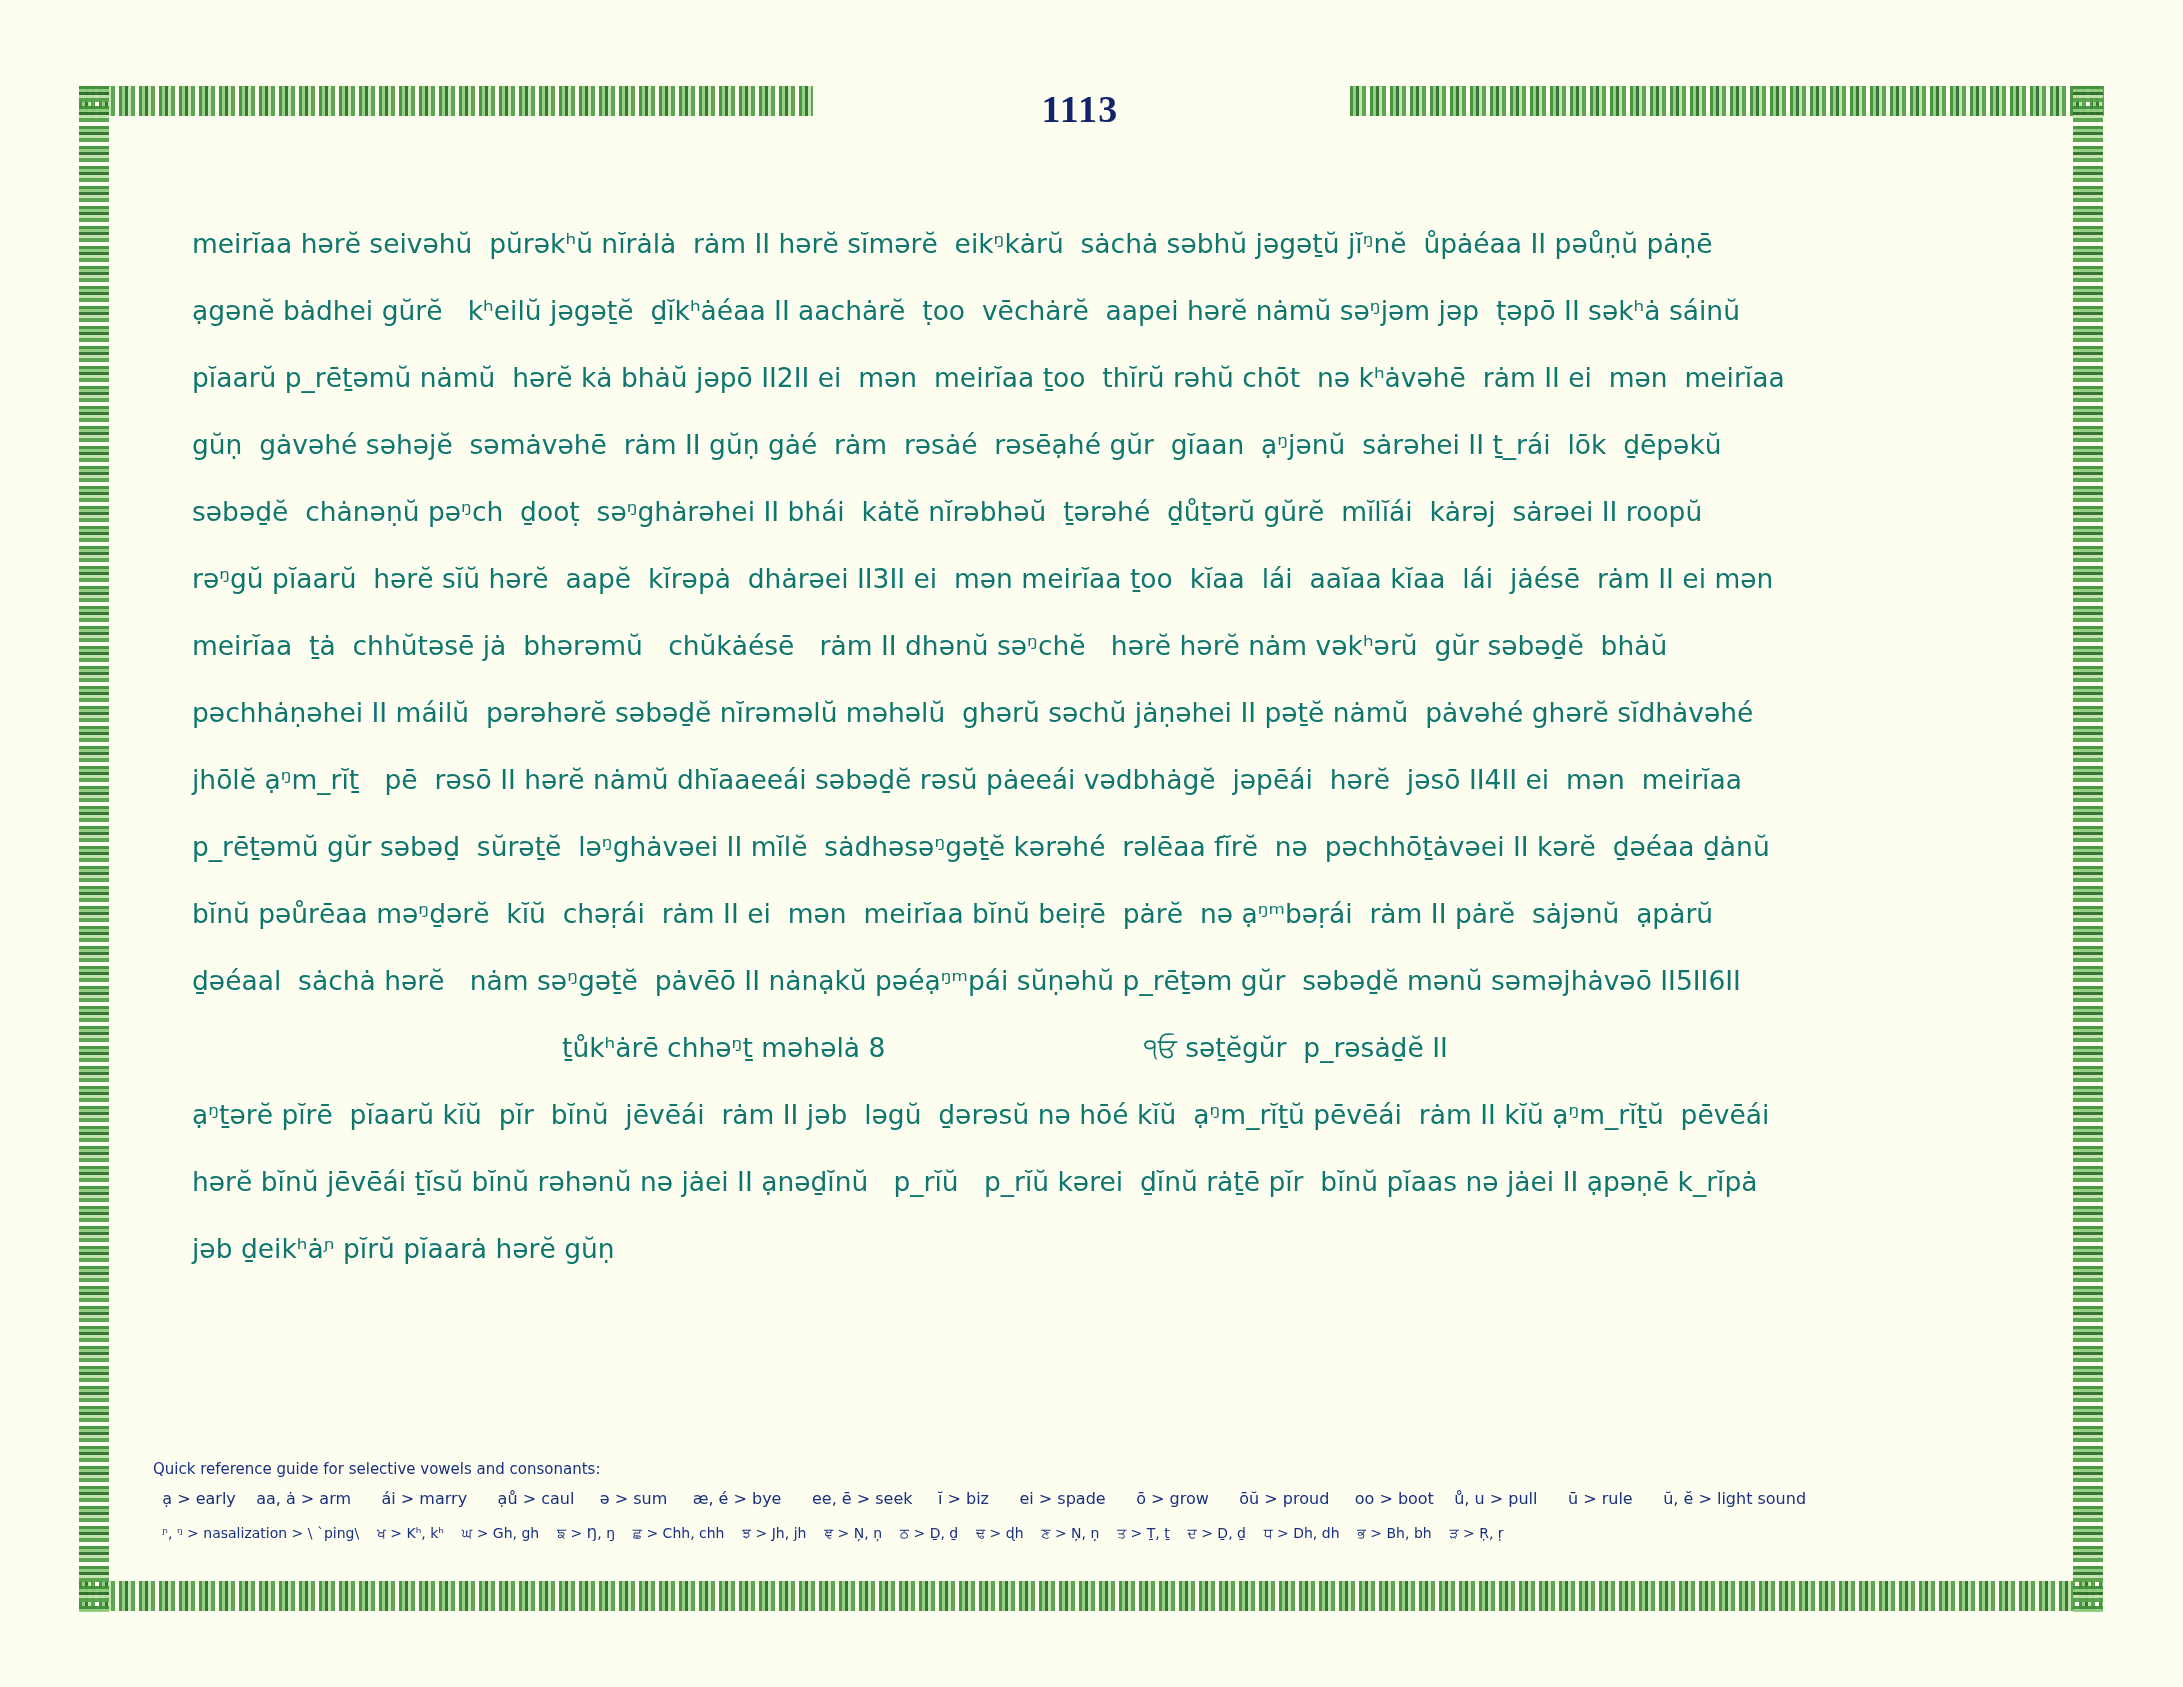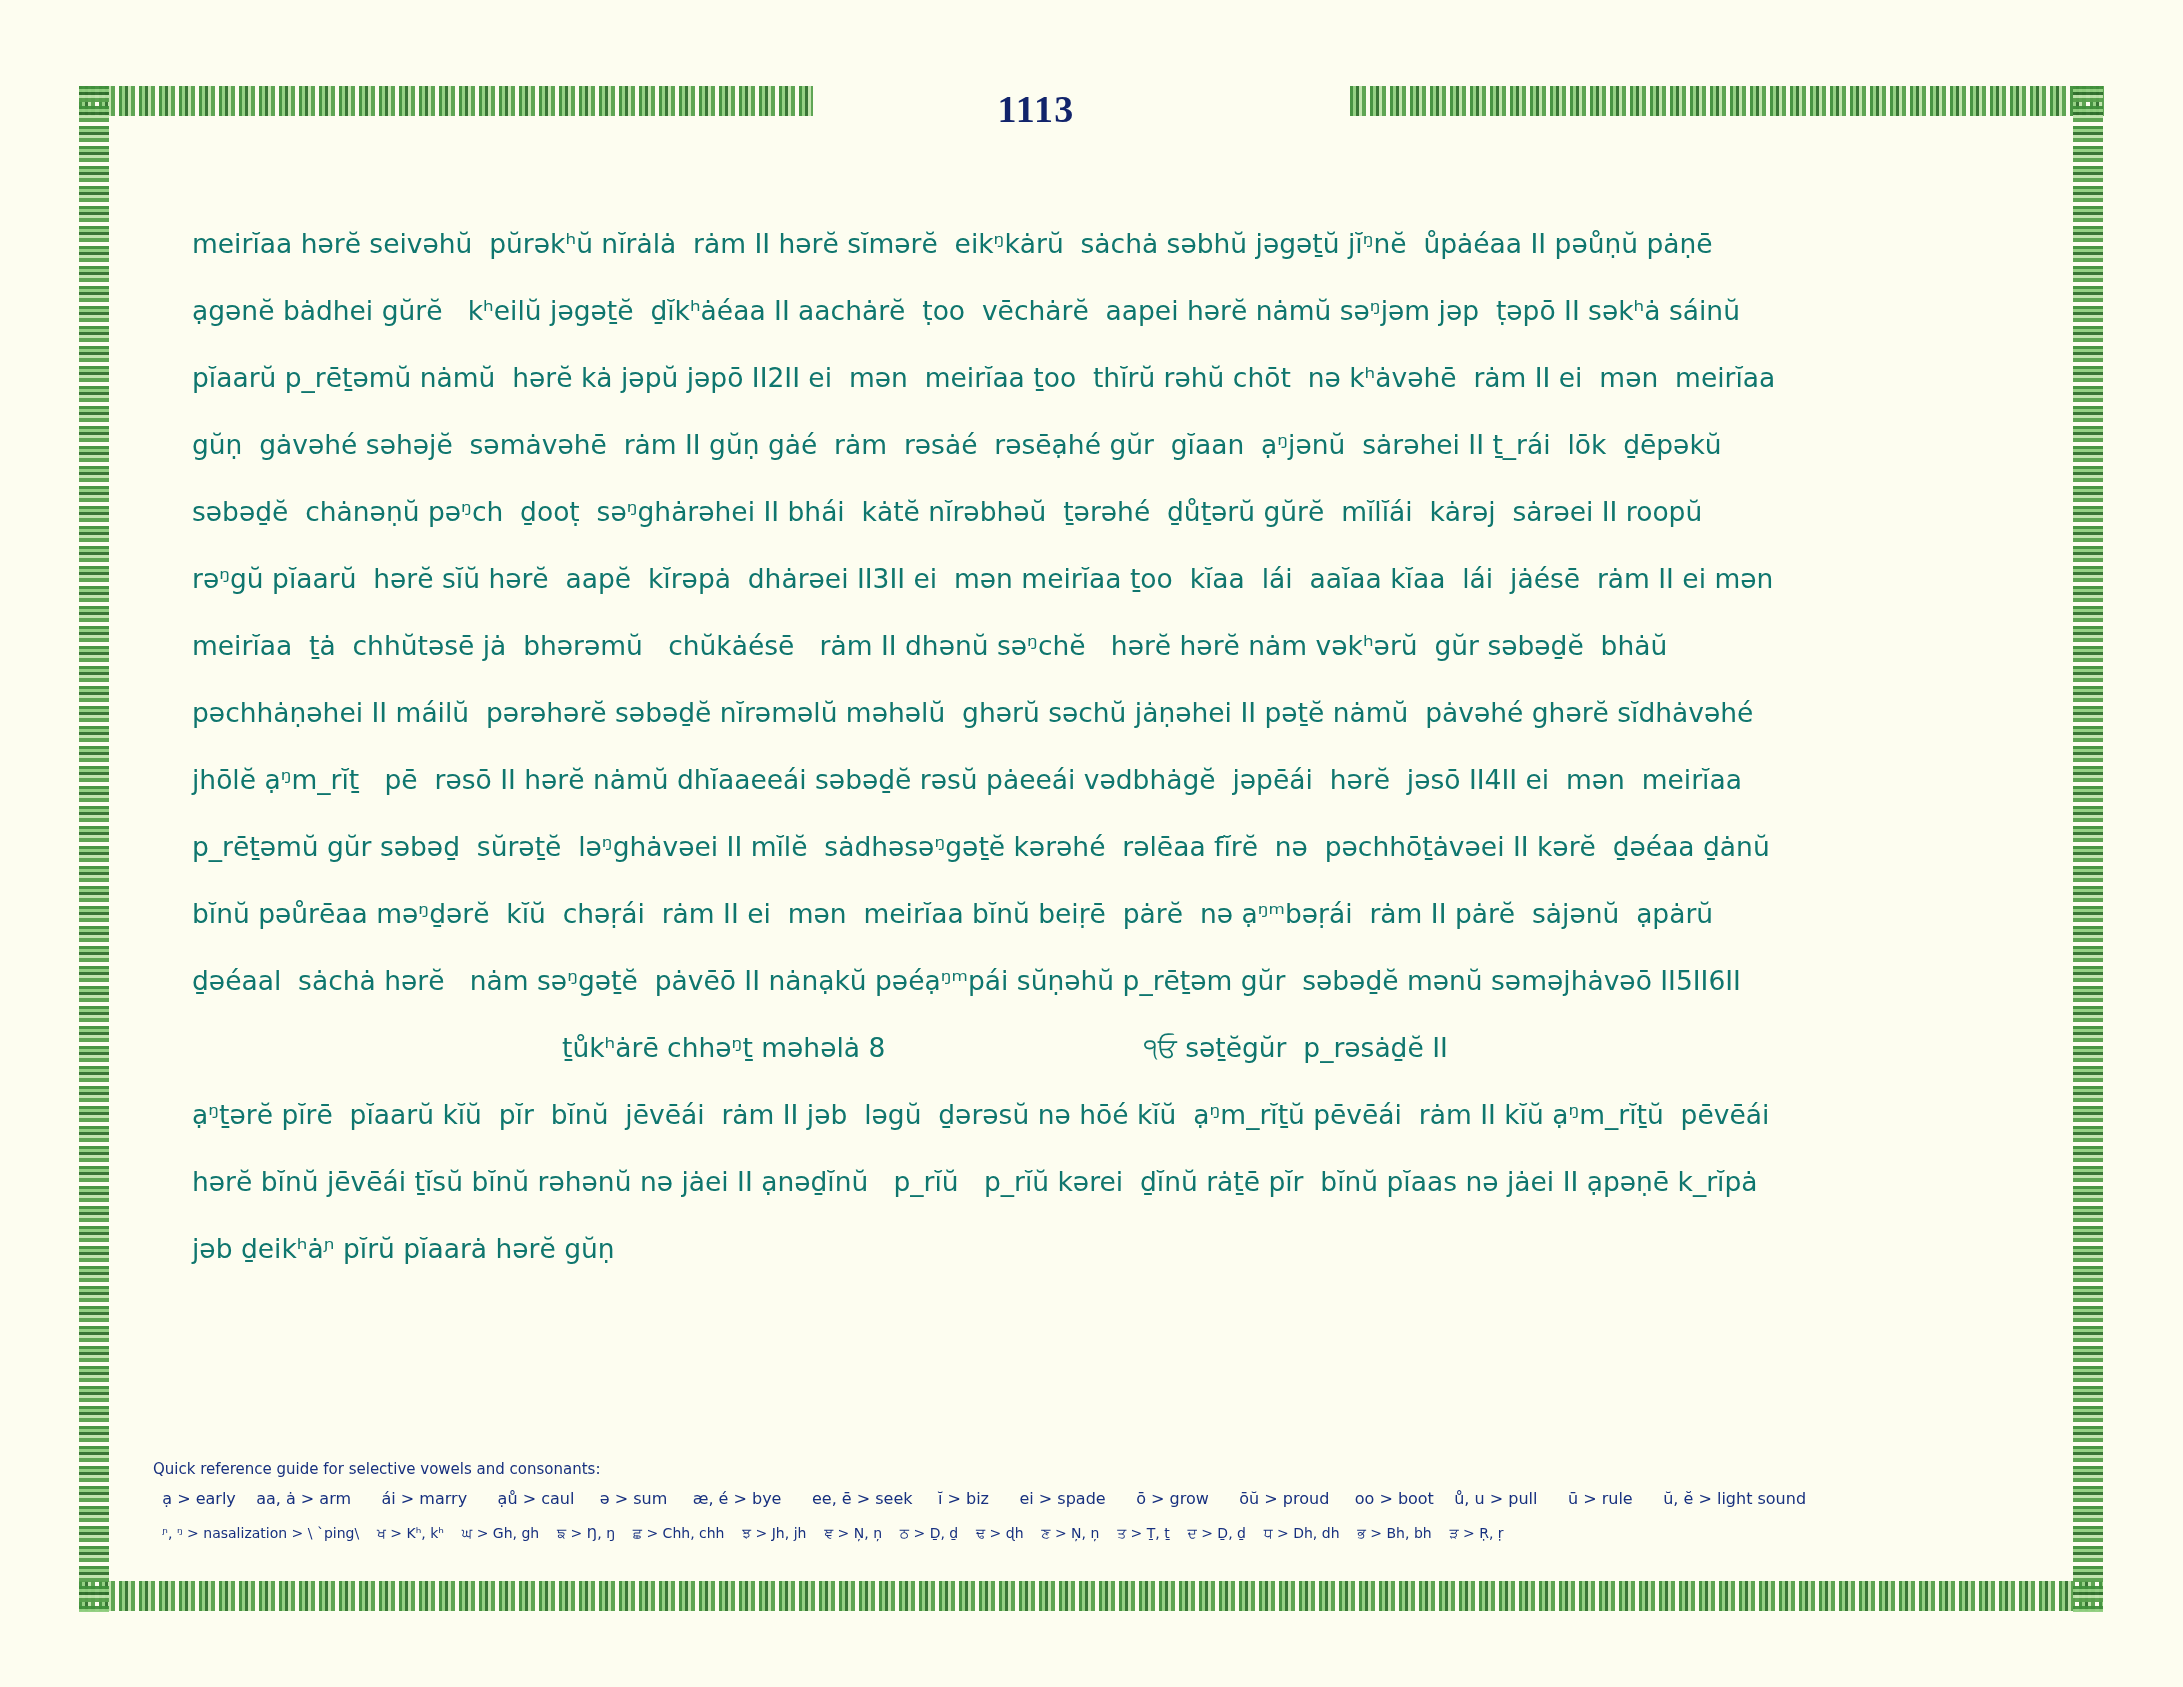--- a/index.html
+++ b/index.html
@@ -47,20 +47,21 @@
     position: absolute;
     left: 0;
     top: 87px;
     width: 2072px;
     text-align: center;
     font-family: "Liberation Serif", serif;
     font-weight: bold;
     font-size: 38px;
     color: #12246b;
     letter-spacing: 1.3px;
+    padding-left: 44px;
   }
 
   
   .text-body {
     position: absolute;
     left: 192px;
     top: 210px;
     width: 1813px;
   }
   .tline {
@@ -111,21 +112,21 @@
 <div class="border-band bb-top-right"></div>
 <div class="border-band bb-bottom"></div>
 <div class="border-band vert bb-left"></div>
 <div class="border-band vert bb-right"></div>
 
 <div class="page-number">1113</div>
 
 <div class="text-body">
   <div class="tline">meirĭaa hərĕ seivəhŭ  pŭrəkʰŭ nĭrȧlȧ  rȧm II hərĕ sĭmərĕ  eikᵑkȧrŭ  sȧchȧ səbhŭ jəgəṯŭ jĭᵑnĕ  ůpȧéaa II pəůṇŭ pȧṇē</div>
   <div class="tline">ạgənĕ bȧdhei gŭrĕ   kʰeilŭ jəgəṯĕ  ḏĭkʰȧéaa II aachȧrĕ  ṭoo  vēchȧrĕ  aapei hərĕ nȧmŭ səᵑjəm jəp  ṭəpō II səkʰȧ sáinŭ</div>
-  <div class="tline">pĭaarŭ p_rēṯəmŭ nȧmŭ  hərĕ kȧ jəpŭ jəpō II2II ei  mən  meirĭaa ṯoo  thĭrŭ rəhŭ chōt  nə kʰȧvəhē  rȧm II ei  mən  meirĭaa</div>
+  <div class="tline">pĭaarŭ p_rēṯəmŭ nȧmŭ  hərĕ kȧ bhȧŭ jəpō II2II ei  mən  meirĭaa ṯoo  thĭrŭ rəhŭ chōt  nə kʰȧvəhē  rȧm II ei  mən  meirĭaa</div>
   <div class="tline">gŭṇ  gȧvəhé səhəjĕ  səmȧvəhē  rȧm II gŭṇ gȧé  rȧm  rəsȧé  rəsēạhé gŭr  gĭaan  ạᵑjənŭ  sȧrəhei II ṯ_rái  lōk  ḏēpəkŭ</div>
   <div class="tline">səbəḏĕ  chȧnəṇŭ pəᵑch  ḏooṭ  səᵑghȧrəhei II bhái  kȧtĕ nĭrəbhəŭ  ṯərəhé  ḏůṯərŭ gŭrĕ  mĭlĭái  kȧrəj  sȧrəei II roopŭ</div>
   <div class="tline">rəᵑgŭ pĭaarŭ  hərĕ sĭŭ hərĕ  aapĕ  kĭrəpȧ  dhȧrəei II3II ei  mən meirĭaa ṯoo  kĭaa  lái  aaĭaa kĭaa  lái  jȧésē  rȧm II ei mən</div>
   <div class="tline">meirĭaa  ṯȧ  chhŭtəsē jȧ  bhərəmŭ   chŭkȧésē   rȧm II dhənŭ səᵑchĕ   hərĕ hərĕ nȧm vəkʰərŭ  gŭr səbəḏĕ  bhȧŭ</div>
   <div class="tline">pəchhȧṇəhei II máilŭ  pərəhərĕ səbəḏĕ nĭrəməlŭ məhəlŭ  ghərŭ səchŭ jȧṇəhei II pəṯĕ nȧmŭ  pȧvəhé ghərĕ sĭdhȧvəhé</div>
   <div class="tline">jhōlĕ ạᵑm_rĭṯ   pē  rəsō II hərĕ nȧmŭ dhĭaaeeái səbəḏĕ rəsŭ pȧeeái vədbhȧgĕ  jəpēái  hərĕ  jəsō II4II ei  mən  meirĭaa</div>
   <div class="tline">p_rēṯəmŭ gŭr səbəḏ  sŭrəṯĕ  ləᵑghȧvəei II mĭlĕ  sȧdhəsəᵑgəṯĕ kərəhé  rəlēaa fĭrĕ  nə  pəchhōṯȧvəei II kərĕ  ḏəéaa ḏȧnŭ</div>
   <div class="tline">bĭnŭ pəůrēaa məᵑḏərĕ  kĭŭ  chəṛái  rȧm II ei  mən  meirĭaa bĭnŭ beiṛē  pȧrĕ  nə ạᵑᵐbəṛái  rȧm II pȧrĕ  sȧjənŭ  ạpȧrŭ</div>
   <div class="tline">ḏəéaal  sȧchȧ hərĕ   nȧm səᵑgəṯĕ  pȧvēō II nȧnạkŭ pəéạᵑᵐpái sŭṇəhŭ p_rēṯəm gŭr  səbəḏĕ mənŭ səməjhȧvəō II5II6II</div>
 

